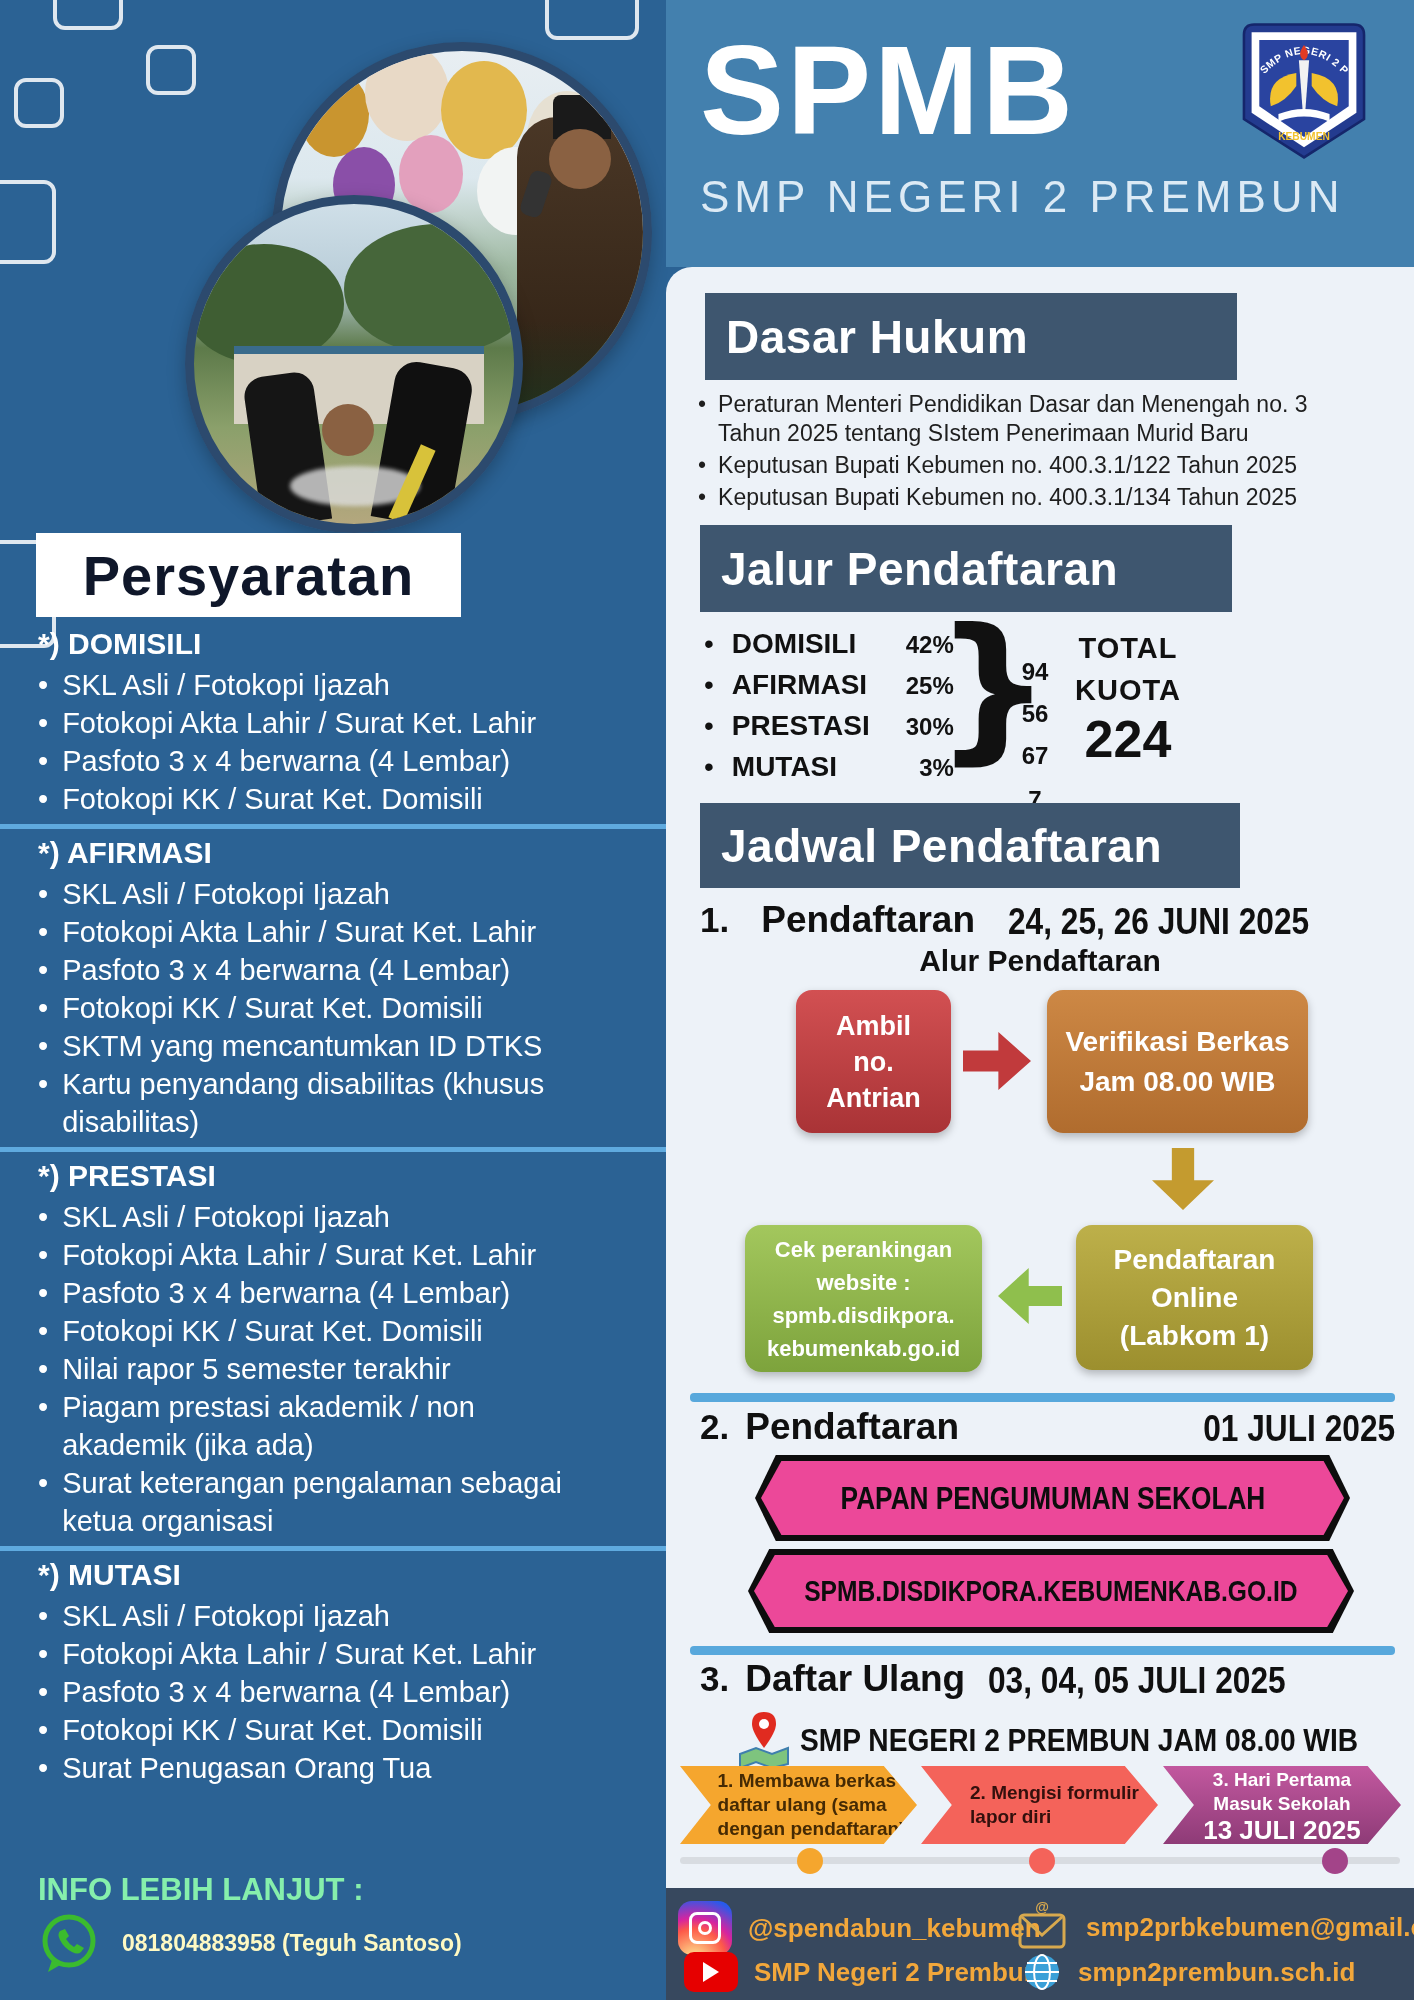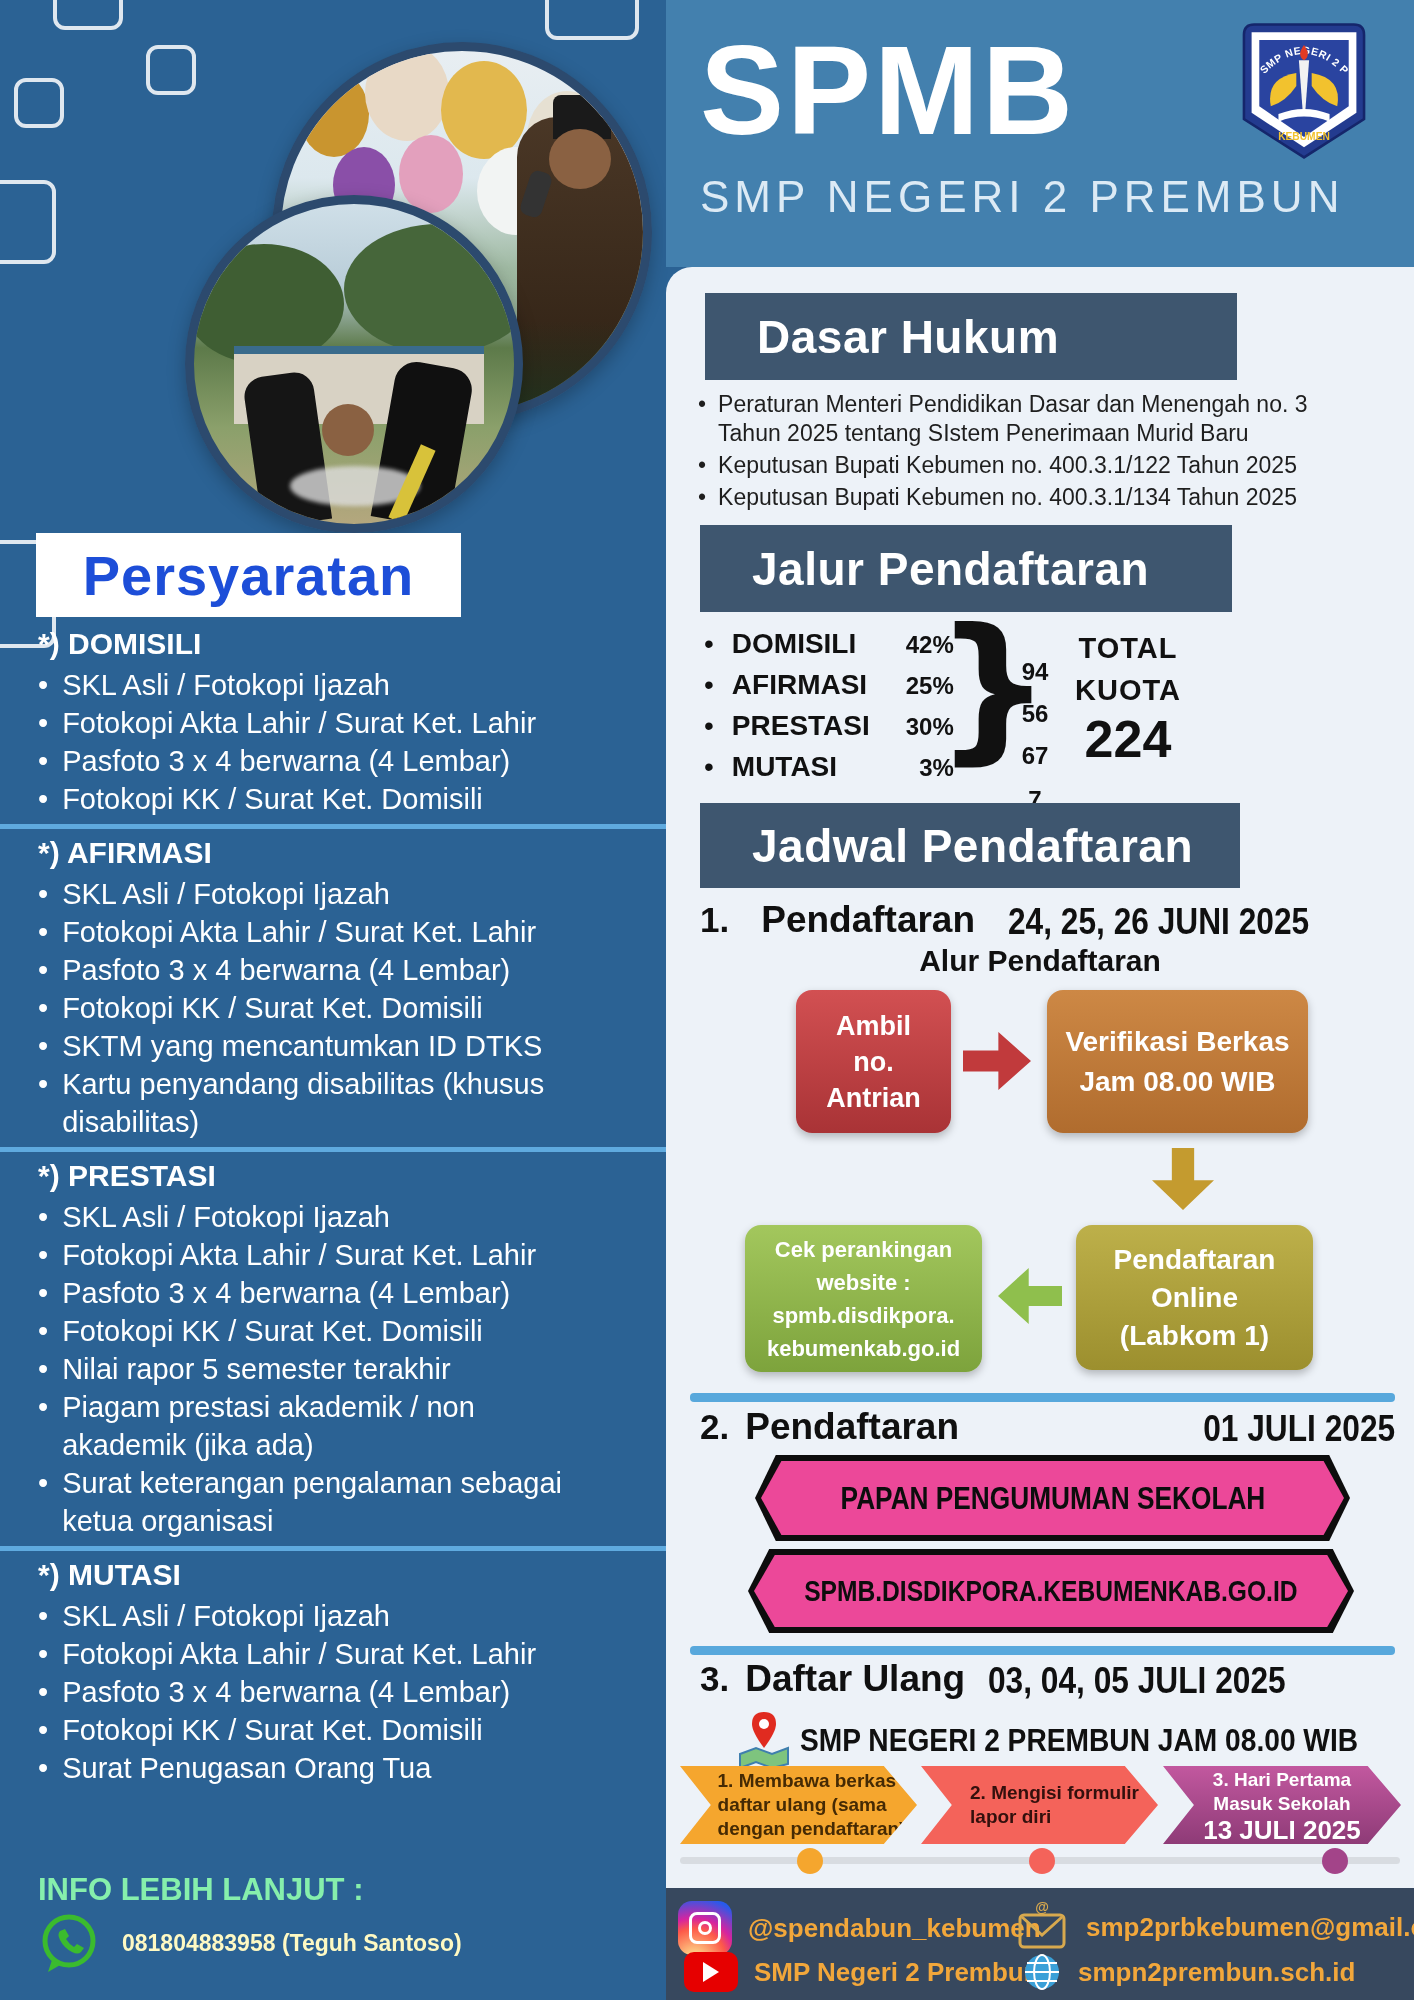--- a/index.html
+++ b/index.html
@@ -7,40 +7,40 @@
           font-family:"Liberation Sans",sans-serif;background:#2B6294;}
   .abs{position:absolute;}
 
   
   #left-panel{left:0;top:0;width:666px;height:2000px;background:#2B6294;}
   .deco-sq{position:absolute;border:4px solid rgba(255,255,255,.85);border-radius:12px;}
   .photo{position:absolute;border-radius:50%;border:9px solid #2C4A6E;overflow:hidden;
          box-shadow:0 6px 18px rgba(0,0,0,.25);}
   .title-box{position:absolute;left:36px;top:533px;width:425px;height:84px;background:#fff;
              display:flex;align-items:center;justify-content:center;}
-  .title-box span{font-size:56px;font-weight:800;color:#1d4ed8;letter-spacing:1px;}
+  .title-box span{font-size:56px;font-weight:800;color:#0f172a;letter-spacing:1px;}
   #req-list{position:absolute;left:0;top:626px;width:666px;padding:0 36px 0 38px;box-sizing:border-box;color:#fff;}
   #req-list h3{margin:0 0 4px 0;font-size:30px;line-height:36px;font-weight:800;color:#fff;}
   #req-list ul{list-style:none;margin:0;padding:0;}
   #req-list li{display:flex;gap:14px;font-size:29px;line-height:38px;font-weight:400;}
   #req-list li .dot{flex:0 0 auto;}
   #req-list li .txt{max-width:530px;}
   .ldiv{height:5px;background:#5FAADF;margin:6px -36px 6px -38px;}
   #info-label{left:38px;top:1872px;font-size:31px;font-weight:800;color:#86efac;}
   #wa-row{left:38px;top:1912px;display:flex;align-items:center;gap:22px;}
   #wa-row .phone{font-size:23px;font-weight:800;color:#fef9c3;}
 
   
   #right-header{left:666px;top:0;width:748px;height:267px;background:#4380AE;}
   #spmb-title{left:700px;top:18px;font-size:126px;font-weight:800;color:#fff;letter-spacing:3px;}
   #spmb-sub{left:700px;top:172px;font-size:44px;font-weight:500;color:#DCEAF5;letter-spacing:5px;}
   #content{left:666px;top:267px;width:748px;height:1621px;background:#EDF2F8;border-top-left-radius:26px;}
 
   .hbox{position:absolute;background:#3E566F;display:flex;align-items:center;}
-  .hbox span{color:#fff;font-weight:800;font-size:46px;padding-left:52px;letter-spacing:.5px;}
+  .hbox span{color:#fff;font-weight:800;font-size:46px;padding-left:21px;letter-spacing:.5px;}
 
   #dh-list{left:698px;top:390px;width:668px;color:#1E1E1E;}
   #dh-list .li{display:flex;gap:12px;font-size:23px;line-height:29px;margin-bottom:3px;}
   #dh-list .li .txt{max-width:640px;}
 
   .stat-row{position:absolute;left:704px;width:260px;display:flex;align-items:baseline;color:#111;}
   .stat-row .dot{font-size:28px;margin-right:18px;}
   .stat-row .lab{font-size:28px;font-weight:700;width:150px;}
   .stat-row .pct{font-size:24px;font-weight:700;width:72px;text-align:right;}
   .stat-num{position:absolute;left:1005px;width:60px;text-align:center;font-size:24px;font-weight:800;color:#111;margin-top:36px;}

